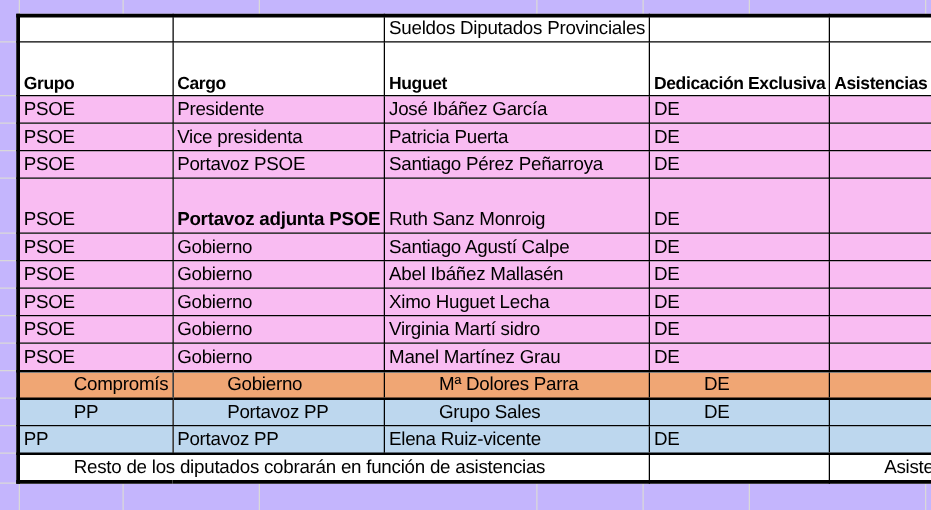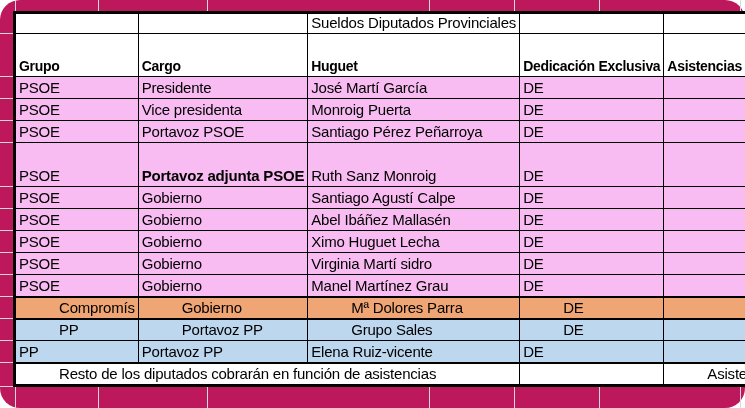--- a/index.html
+++ b/index.html
@@ -1,20 +1,20 @@
 <!DOCTYPE html>
 <html><head>
 <meta charset="utf-8">
 <style>
   html,body{margin:0;padding:0;}
   body{
     width:745px;height:408px;overflow:hidden;background:#ffffff;
     font-family:"Liberation Sans",sans-serif;
   }
-  .sheet{position:relative;width:745px;height:408px;background:#be185d;border-radius:20px;}
+  .sheet{position:relative;width:745px;height:408px;background:#c4b5fd;}
   
   .gv{position:absolute;top:0;width:1px;height:408px;background:#d9d9d9;}
   .gh{position:absolute;left:0;height:1px;width:745px;background:#d9d9d9;}
   
   table.grid{
     position:absolute;left:13px;top:11px;z-index:1;
     border-collapse:collapse;table-layout:fixed;background:#ffffff;
     border:3px solid #000;
   }
   table.grid td{
@@ -88,29 +88,29 @@
       <td>Huguet</td>
       <td class="pre">Dedicación
 Exclusiva</td>
       <td>Asistencias</td>
       <td class="tight">Sueldo bruto anual</td>
     </tr>
 
     <tr class="row-s" style="background-color: rgb(249, 188, 242);">
       <td>PSOE</td>
       <td>Presidente</td>
-      <td>José Martí García</td>
+      <td>José Ibáñez García</td>
       <td>DE</td>
       <td></td>
       <td class="num">68.089,56 €</td>
     </tr>
     <tr class="row-s" style="background-color: rgb(249, 188, 242);">
       <td>PSOE</td>
       <td>Vice presidenta</td>
-      <td>Monroig Puerta</td>
+      <td>Patricia Puerta</td>
       <td>DE</td>
       <td></td>
       <td class="num">59.578,40 €</td>
     </tr>
     <tr class="row-s" style="background-color: rgb(249, 188, 242);">
       <td>PSOE</td>
       <td>Portavoz PSOE</td>
       <td>Santiago Pérez Peñarroya</td>
       <td>DE</td>
       <td></td>

